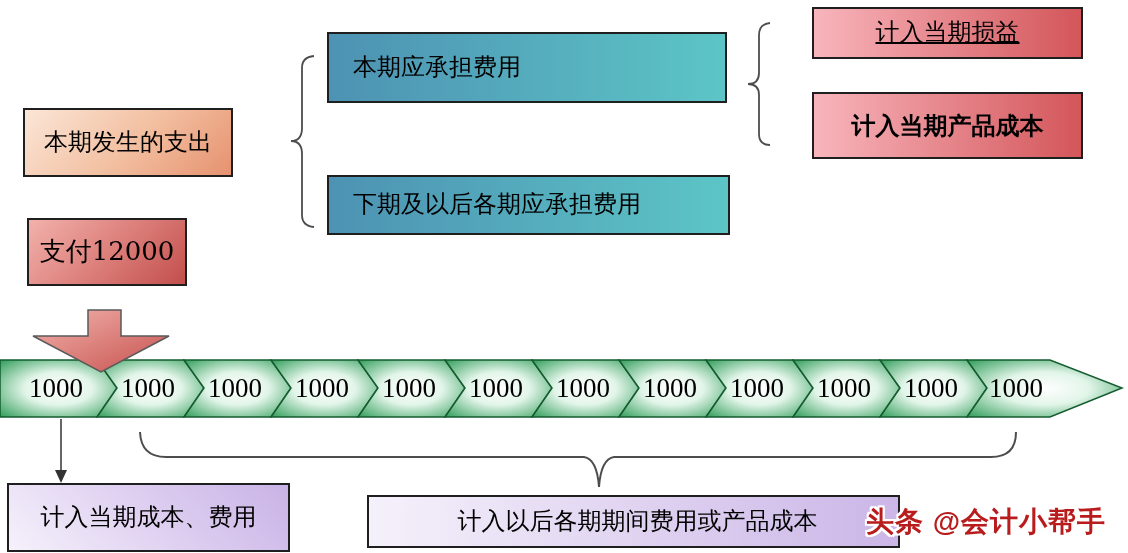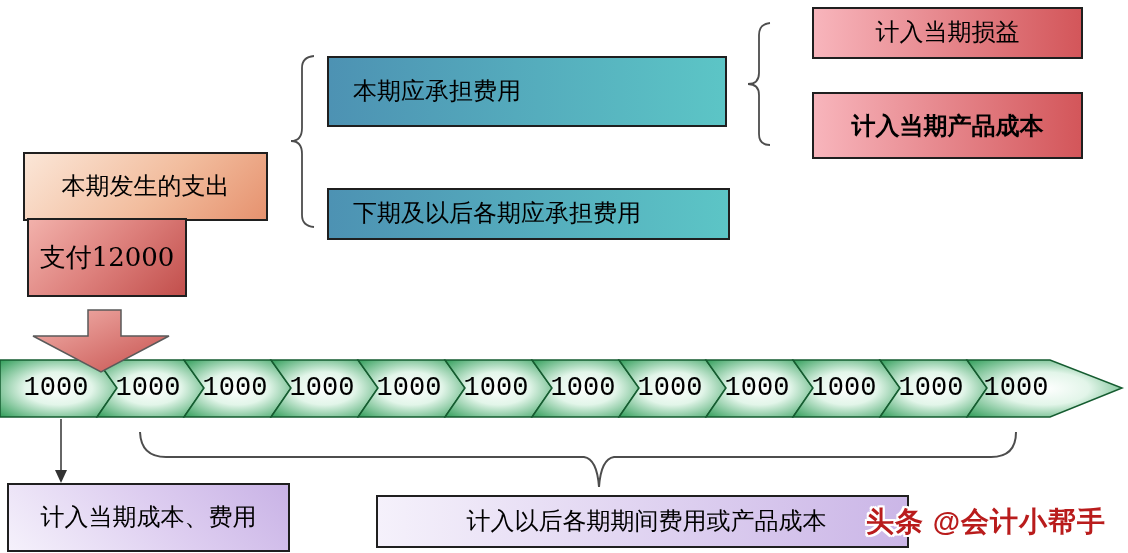--- a/index.html
+++ b/index.html
@@ -20,46 +20,46 @@
     align-items:center;
     justify-content:center;
     font-size:24px;
     line-height:1.15;
     white-space:nowrap;
     z-index:2;
   }
   .box.left-align{justify-content:flex-start;padding-left:24px;}
 
   
-  #box-source{left:23px;top:108px;width:245px;height:69px;
-    background:linear-gradient(135deg,#fbe6d7 0%,#f2bd9e 55%,#e6926f 100%);margin-top:44px;}
+  #box-source{left:23px;top:108px;width:210px;height:69px;
+    background:linear-gradient(135deg,#fbe6d7 0%,#f2bd9e 55%,#e6926f 100%);}
   #box-current-expense{left:327px;top:32px;width:400px;height:71px;
-    background:linear-gradient(90deg,#4d92b3 0%,#5cc5c6 100%);margin-top:24px;}
-  #box-future-expense{left:327px;top:188px;width:403px;height:52px;
+    background:linear-gradient(90deg,#4d92b3 0%,#5cc5c6 100%);}
+  #box-future-expense{left:327px;top:175px;width:403px;height:60px;
     background:linear-gradient(90deg,#4d92b3 0%,#5cc5c6 100%);}
   #box-current-pl{left:812px;top:7px;width:271px;height:52px;
-    background:linear-gradient(90deg,#f8b5bc 0%,#d3565a 100%);}
+    background:linear-gradient(90deg,#f8b5bc 0%,#d3565a 100%);text-decoration:underline;}
   #box-current-product-cost{left:812px;top:92px;width:271px;height:67px;
     background:linear-gradient(90deg,#f8b5bc 0%,#d3565a 100%);font-weight:bold;}
-  #box-payment{left:27px;top:218px;width:160px;height:79px;font-size:26px;
+  #box-payment{left:27px;top:218px;width:160px;height:68px;font-size:26px;
     background:linear-gradient(135deg,#f2b1ab 0%,#dd807c 50%,#c24f4c 100%);}
 
   
   #box-current-cost{left:7px;top:483px;width:283px;height:69px;
     background:linear-gradient(45deg,#f5f1fb 0%,#ddcdf0 55%,#c9b3e6 100%);}
-  #box-future-cost{left:376px;top:495px;width:533px;height:53px;
+  #box-future-cost{left:367px;top:495px;width:533px;height:53px;
     background:linear-gradient(90deg,#f5f1fb 0%,#cbb6e7 100%);padding-left:8px;}
 
   
   .seg-label{
     position:absolute;
     top:373px;height:30px;width:84px;
     line-height:30px;
     text-align:center;
-    font-family:Liberation Mono, monospace;
+    font-family:Liberation Serif, serif;
     font-size:27px;
     color:#000;
     z-index:3;
   }
 
   #watermark{
     position:absolute;
     left:866px;top:503px;
     font-family:"Liberation Sans","DejaVu Sans",sans-serif;
     font-size:28px;

